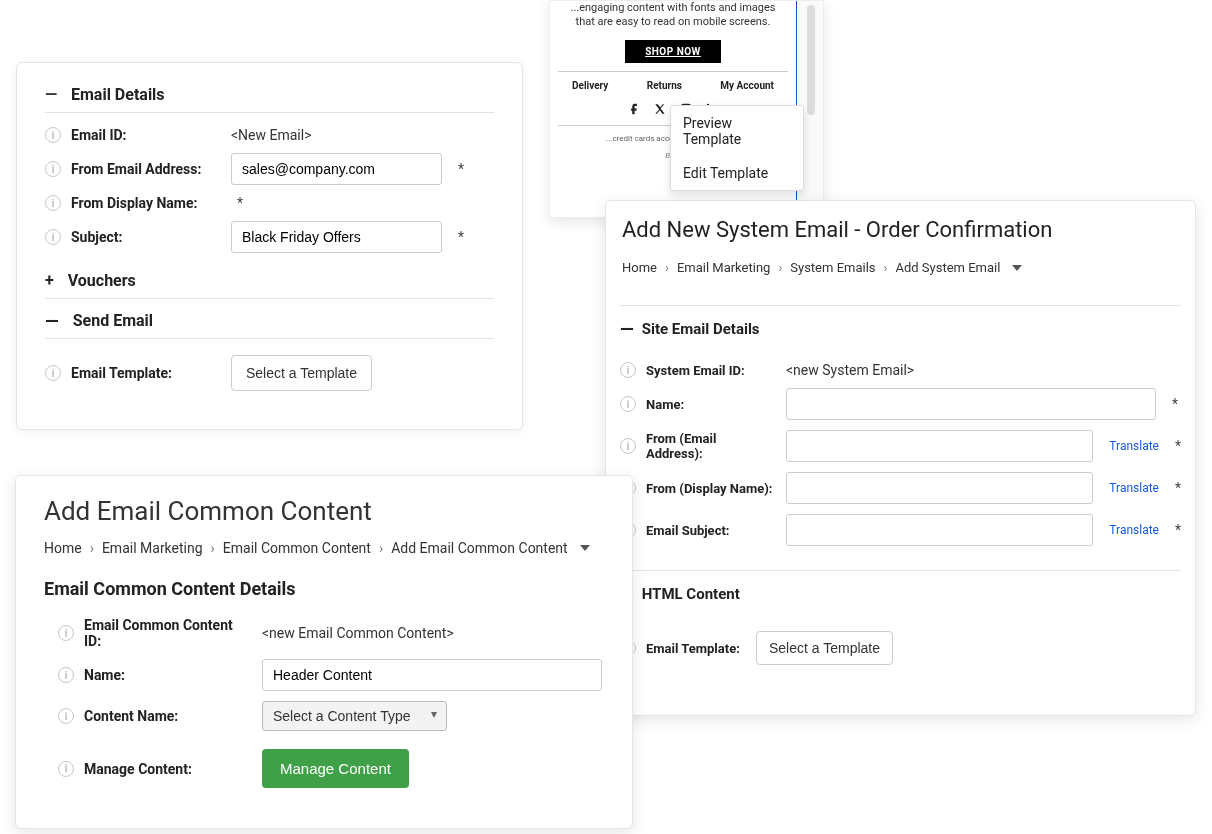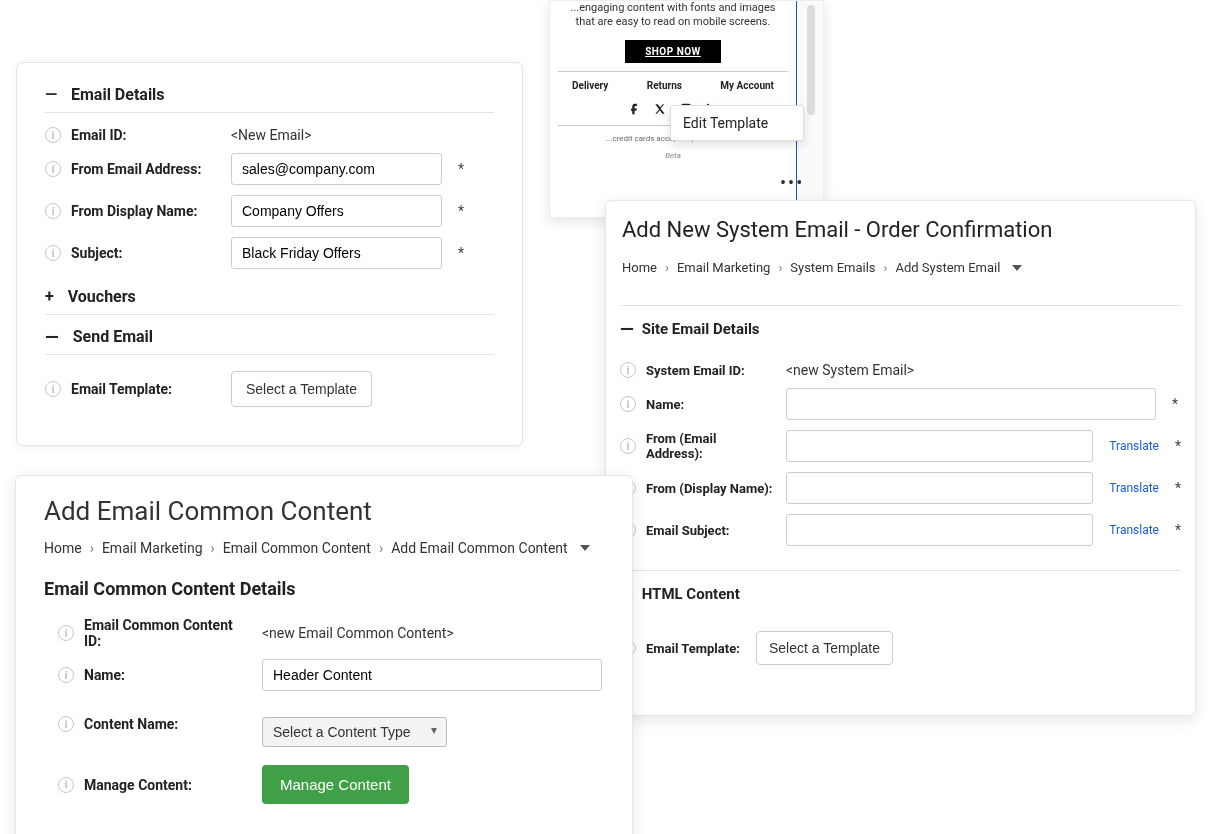--- a/index.html
+++ b/index.html
@@ -79,21 +79,21 @@
   .sub-title { font-weight: 700; font-size: 18px; margin: 0 0 18px 4px; }
 
   .card2 .form-row .label { width: 168px; }
   .card2 input.text-input { width: 340px; }
   select.select {
     border: 1px solid #bbb; background: #f3f3f3; border-radius: 3px;
     padding: 6px 30px 6px 10px; font-size: 14px; color: #333;
     width: 185px;
     appearance: none;
   }
-  .select-wrap { position: relative; display: inline-block; margin-top: 16px; }
+  .select-wrap { position: relative; display: inline-block; }
   .select-wrap:after {
     content: "▾"; position: absolute; right: 10px; top: 6px; font-size: 12px; color: #666; pointer-events: none;
   }
   .btn-green {
     background: #3fa047; color: #fff; border: none; border-radius: 4px;
     padding: 11px 18px; font-size: 15px; cursor: pointer;
   }
   .card2 .form-row-manage { align-items: center; margin-top: 18px; }
 
   
@@ -206,20 +206,21 @@
     <div class="tpl-fine" style="font-style:italic;color:#888">Beta</div>
   </div>
   <div class="tpl-scroller">
     <div class="tpl-thumb"></div>
   </div>
 </div>
 
 <div class="dots">•••</div>
 
 <div class="tpl-menu">
+  <div class="mi">Preview Template</div>
   <div class="mi">Edit Template</div>
 </div>
 
 <div class="panel card1">
 
   <div class="section-header">
     <span class="toggle minus">—</span>
     <span class="section-title">Email Details</span>
   </div>
 
@@ -232,21 +233,20 @@
   <div class="form-row">
     <span class="info-icon">i</span>
     <span class="label">From Email Address:</span>
     <input class="text-input" value="sales@company.com" style="">
     <span class="req">*</span>
   </div>
 
   <div class="form-row">
     <span class="info-icon">i</span>
     <span class="label">From Display Name:</span>
-    <input class="text-input" value="Company Offers" style="">
     <span class="req">*</span>
   </div>
 
   <div class="form-row">
     <span class="info-icon">i</span>
     <span class="label">Subject:</span>
     <input class="text-input" value="Black Friday Offers" style="">
     <span class="req">*</span>
   </div>
 

